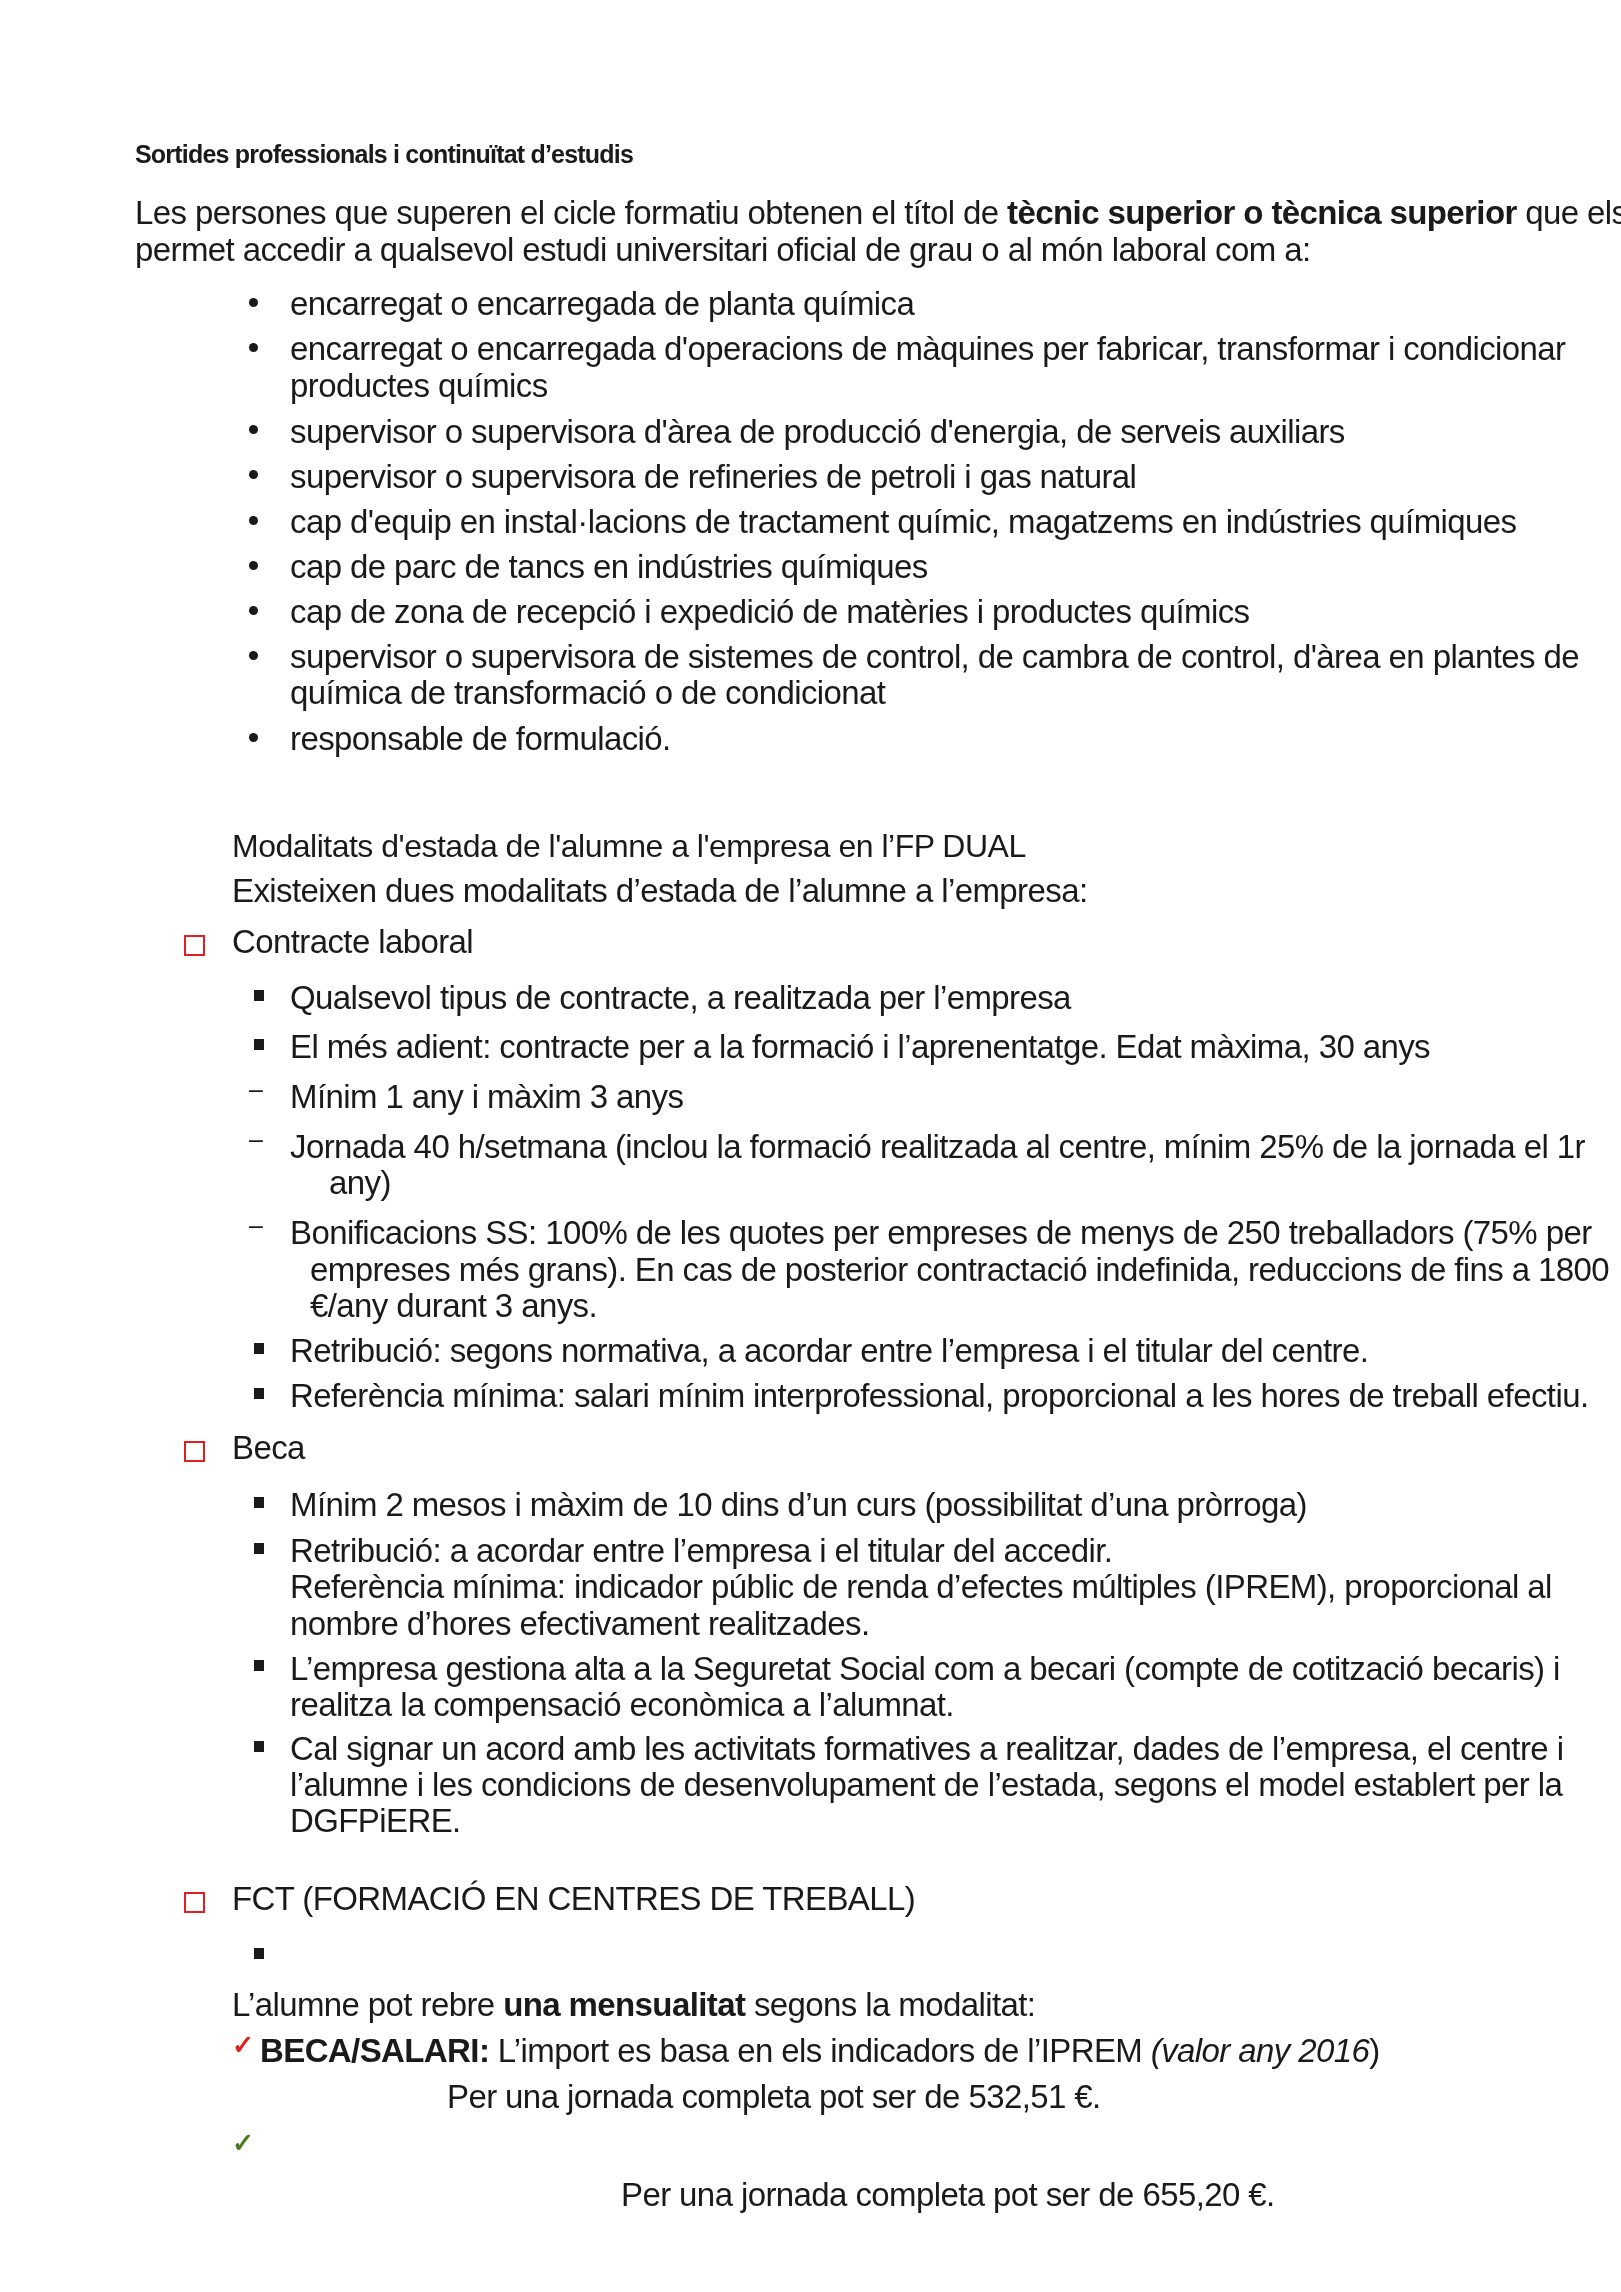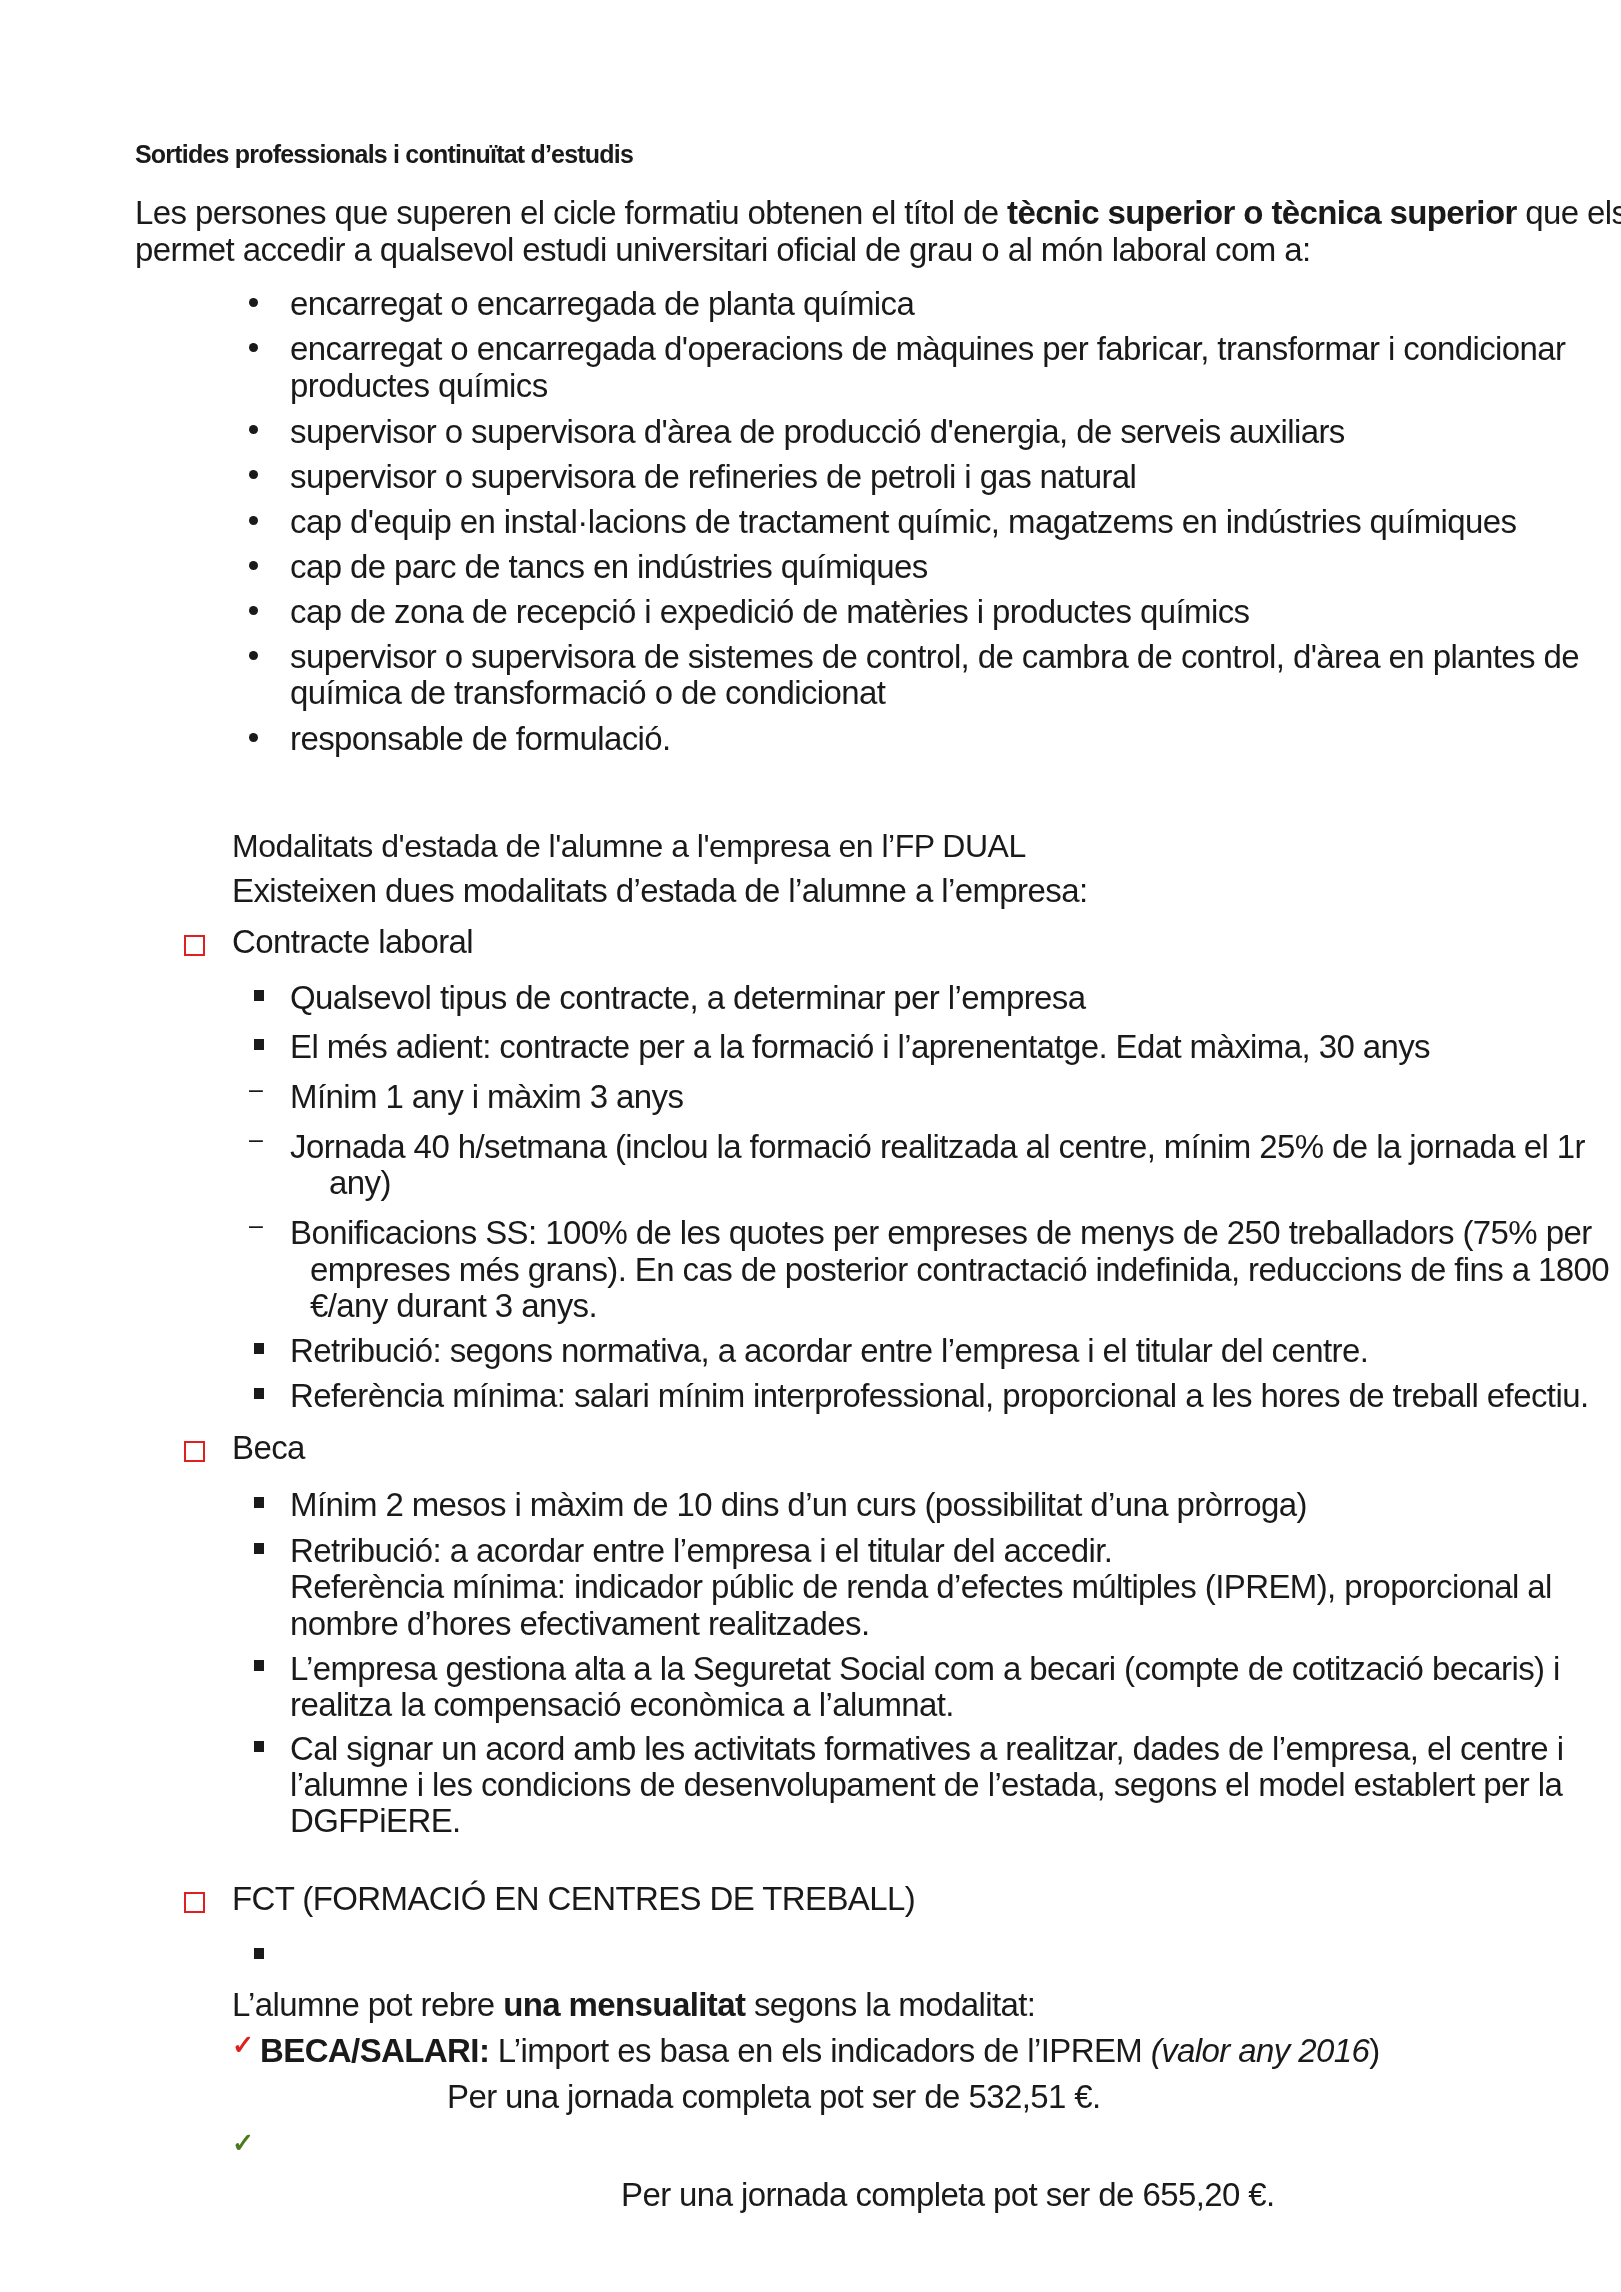--- a/index.html
+++ b/index.html
@@ -74,21 +74,21 @@
   </div>
 
   <div class="abs" style="left:232px; top:828px; font-size:32px; letter-spacing:-0.5px;">Modalitats d'estada de l'alumne a l'empresa en l’FP DUAL</div>
   <div class="abs t" style="left:232px; top:872px;">Existeixen dues modalitats d’estada de l’alumne a l’empresa:</div>
 
   <span class="red-box" style="left:184px; top:935px;"></span>
   <div class="abs h-big" style="left:232px; top:923px;">Contracte laboral</div>
 
   <div>
     <span class="sq-bullet" style="left:254px; top:990px;"></span>
-    <div class="abs t" style="left:290px; top:979px;">Qualsevol tipus de contracte, a determinar per l’empresa</div>
+    <div class="abs t" style="left:290px; top:979px;">Qualsevol tipus de contracte, a realitzada per l’empresa</div>
 
     <span class="sq-bullet" style="left:254px; top:1039px;"></span>
     <div class="abs t" style="left:290px; top:1028px;">El més adient: contracte per a la formació i l’aprenentatge. Edat màxima, 30 anys</div>
 
     <span class="dash" style="left:249px; top:1075px;">–</span>
     <div class="abs t" style="left:290px; top:1078px;">Mínim 1 any i màxim 3 anys</div>
 
     <span class="dash" style="left:249px; top:1125px;">–</span>
     <div class="abs t" style="left:290px; top:1128px;">Jornada 40 h/setmana (inclou la formació realitzada al centre, mínim 25% de la jornada el 1r</div>
     <div class="abs t" style="left:329px; top:1164px;">any)</div>

